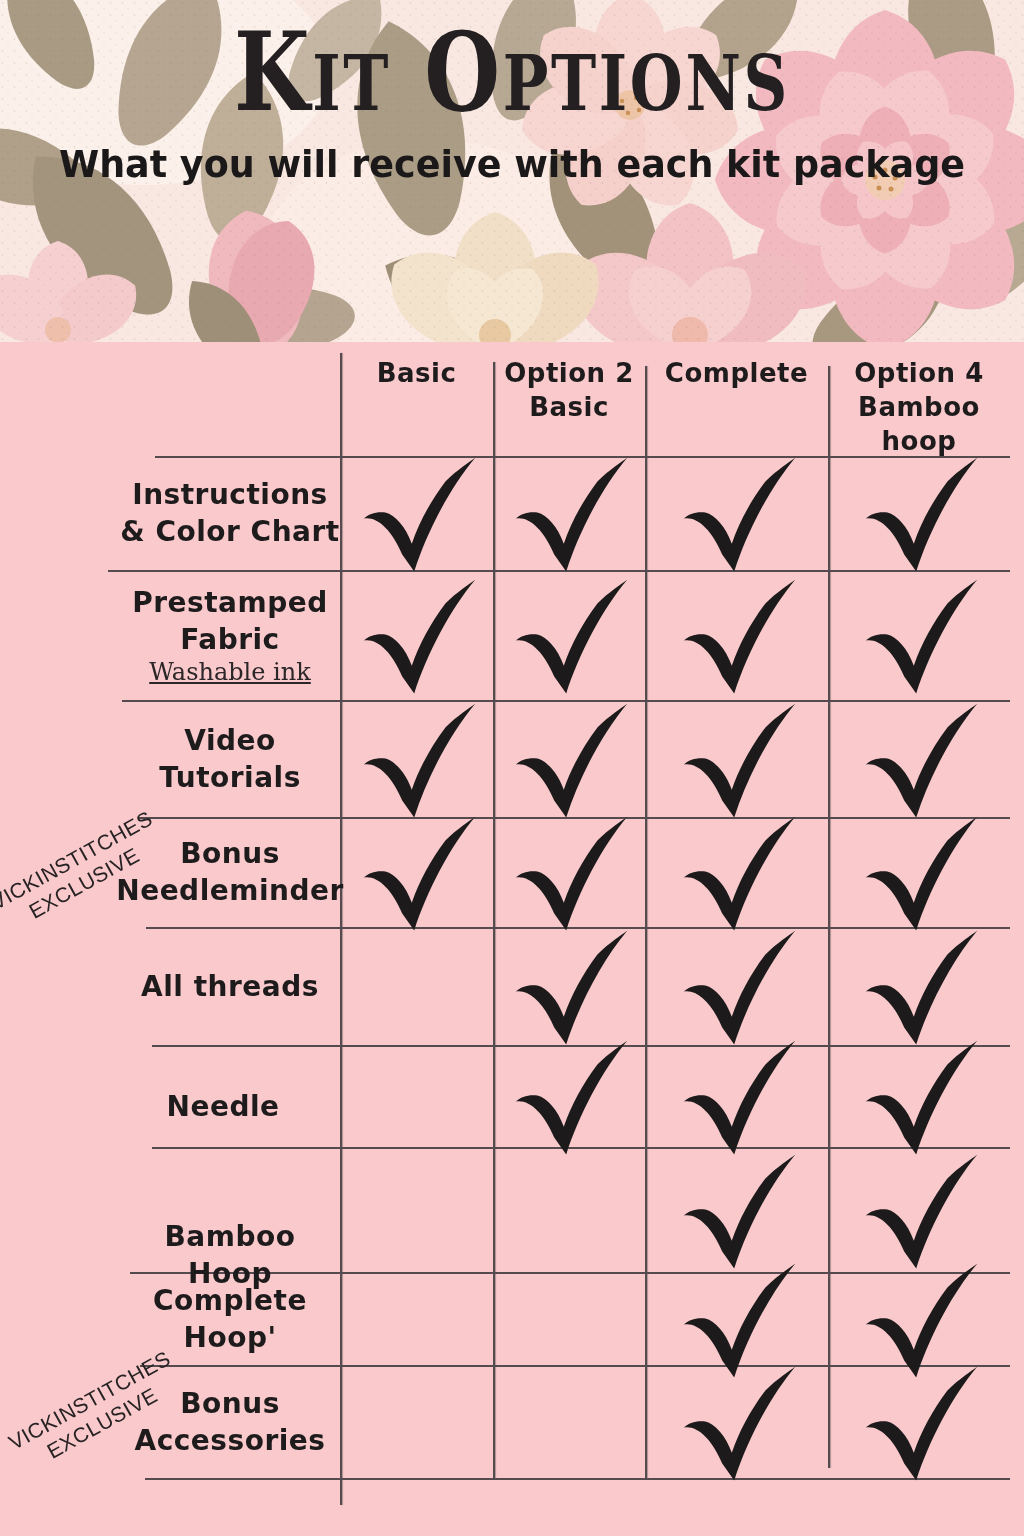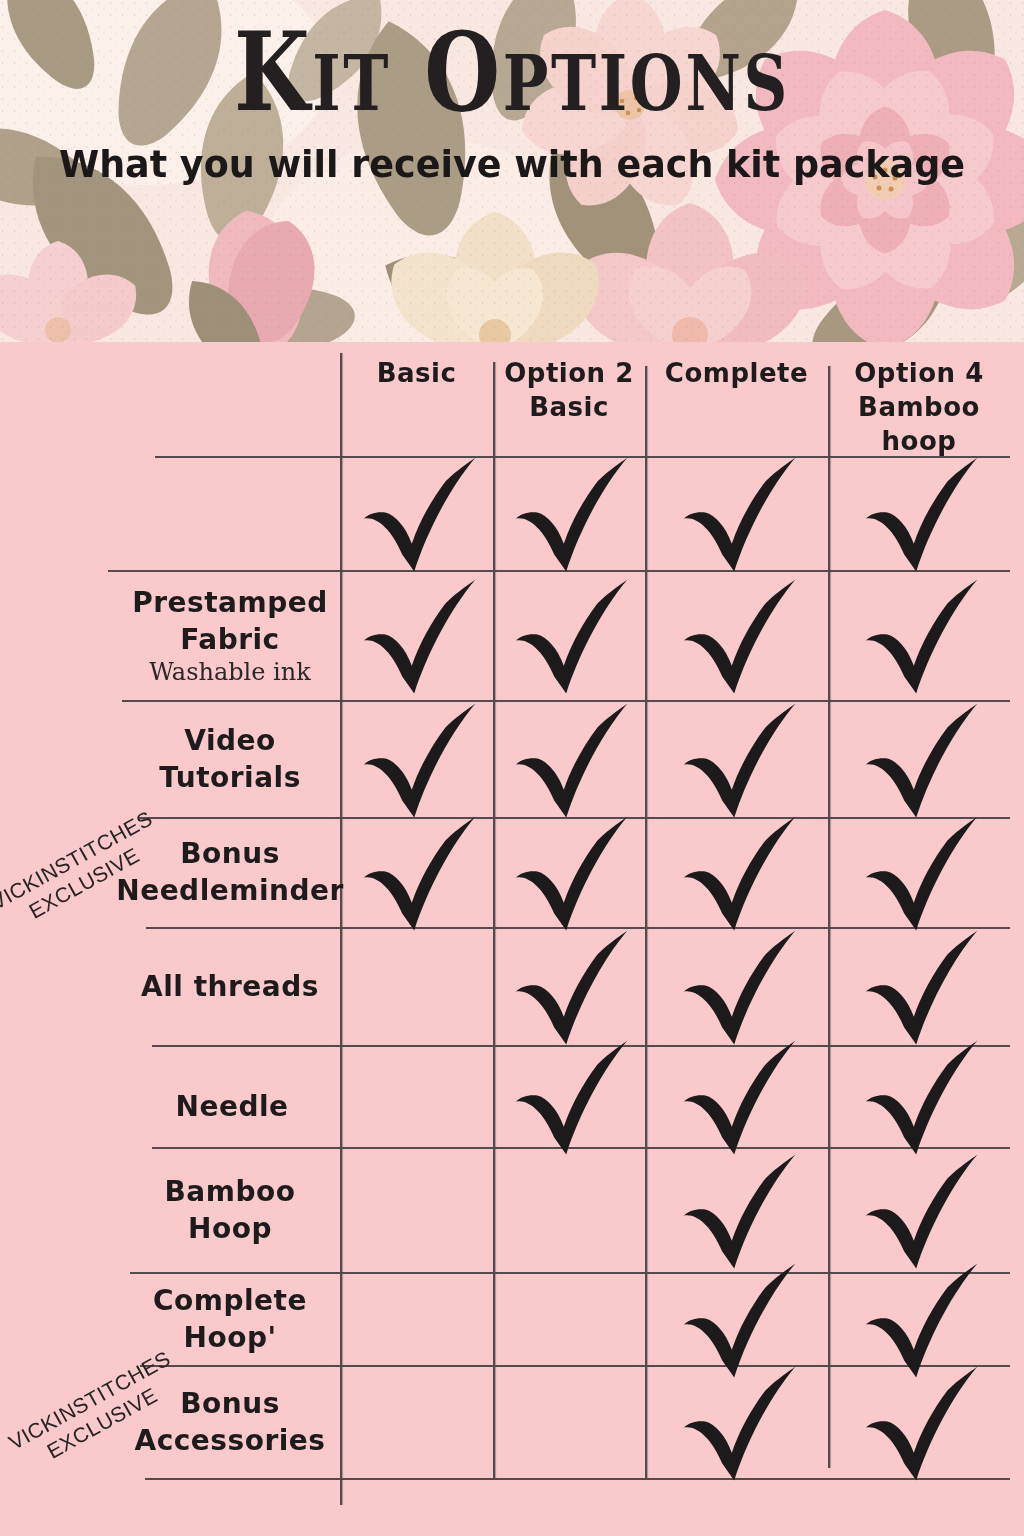--- a/index.html
+++ b/index.html
@@ -35,21 +35,21 @@
   
   .col-header{
     position:absolute;width:200px;text-align:center;
     font-weight:700;font-size:26px;line-height:34px;letter-spacing:0.5px;
   }
   .row-label{
     position:absolute;width:262px;display:flex;flex-direction:column;
     justify-content:center;align-items:center;text-align:center;
   }
   .lbl-line{font-weight:700;font-size:28px;line-height:37px;letter-spacing:0.5px;}
-  .lbl-note{font-family:"DejaVu Serif",serif;font-weight:400;font-size:24px;line-height:28px;color:#2b2627;}
+  .lbl-note{font-family:"DejaVu Serif",serif;font-weight:400;font-size:24px;line-height:28px;color:#2b2627;text-decoration:underline;}
   
   .check{position:absolute;width:134px;height:120px;}
   .check svg{width:100%;height:100%;display:block;}
   .check path{fill:var(--check);}
   
   .badge{
     position:absolute;width:190px;text-align:center;
     font-family:"Liberation Sans",sans-serif;font-weight:400;
     font-size:21px;line-height:26px;letter-spacing:0.5px;color:#272223;
     transform:rotate(-29deg);transform-origin:center center;white-space:nowrap;
@@ -209,20 +209,22 @@
         <div>Basic</div>
       </div>
       <div class="col-header" style="left: 636.5px; top: 356px;">
         <div>Complete</div>
       </div>
       <div class="col-header" style="left: 819px; top: 356px;">
         <div>Option 4</div>
         <div>Bamboo hoop</div>
       </div>
       <div class="row-label" style="left: 99px; top: 456px; height: 114px; width: 262px;">
+        <div class="lbl-line">Instructions</div>
+        <div class="lbl-line">&amp; Color Chart</div>
       </div>
       <div class="check" style="left: 351.5px; top: 455px;">
       <svg viewBox="0 0 100 100" aria-hidden="true">
         <path d="M4 53 C15 51 27 62 36 83 L46 97 C57 63 76 27 97 2 C92 6 82 12 72 22 C60 38 50 56 44 74 C39 60 30 50 22 48 C15 47 8 49 4 53 Z"></path>
       </svg>
     </div>
       <div class="check" style="left: 504px; top: 455px;">
       <svg viewBox="0 0 100 100" aria-hidden="true">
         <path d="M4 53 C15 51 27 62 36 83 L46 97 C57 63 76 27 97 2 C92 6 82 12 72 22 C60 38 50 56 44 74 C39 60 30 50 22 48 C15 47 8 49 4 53 Z"></path>
       </svg>
@@ -325,39 +327,39 @@
       <div class="check" style="left: 671.5px; top: 928px;">
       <svg viewBox="0 0 100 100" aria-hidden="true">
         <path d="M4 53 C15 51 27 62 36 83 L46 97 C57 63 76 27 97 2 C92 6 82 12 72 22 C60 38 50 56 44 74 C39 60 30 50 22 48 C15 47 8 49 4 53 Z"></path>
       </svg>
     </div>
       <div class="check" style="left: 854px; top: 928px;">
       <svg viewBox="0 0 100 100" aria-hidden="true">
         <path d="M4 53 C15 51 27 62 36 83 L46 97 C57 63 76 27 97 2 C92 6 82 12 72 22 C60 38 50 56 44 74 C39 60 30 50 22 48 C15 47 8 49 4 53 Z"></path>
       </svg>
     </div>
-      <div class="row-label" style="left: 101px; top: 1045px; height: 122px; width: 262px;">
+      <div class="row-label" style="left: 92px; top: 1045px; height: 122px; width: 262px;">
         <div class="lbl-line">Needle</div>
       </div>
       <div class="check" style="left: 504px; top: 1038px;">
       <svg viewBox="0 0 100 100" aria-hidden="true">
         <path d="M4 53 C15 51 27 62 36 83 L46 97 C57 63 76 27 97 2 C92 6 82 12 72 22 C60 38 50 56 44 74 C39 60 30 50 22 48 C15 47 8 49 4 53 Z"></path>
       </svg>
     </div>
       <div class="check" style="left: 671.5px; top: 1038px;">
       <svg viewBox="0 0 100 100" aria-hidden="true">
         <path d="M4 53 C15 51 27 62 36 83 L46 97 C57 63 76 27 97 2 C92 6 82 12 72 22 C60 38 50 56 44 74 C39 60 30 50 22 48 C15 47 8 49 4 53 Z"></path>
       </svg>
     </div>
       <div class="check" style="left: 854px; top: 1038px;">
       <svg viewBox="0 0 100 100" aria-hidden="true">
         <path d="M4 53 C15 51 27 62 36 83 L46 97 C57 63 76 27 97 2 C92 6 82 12 72 22 C60 38 50 56 44 74 C39 60 30 50 22 48 C15 47 8 49 4 53 Z"></path>
       </svg>
     </div>
-      <div class="row-label" style="left: 99px; top: 1147px; height: 125px; width: 262px;">
+      <div class="row-label" style="left: 99px; top: 1192px; height: 125px; width: 262px;">
         <div class="lbl-line">Bamboo</div>
         <div class="lbl-line">Hoop</div>
       </div>
       <div class="check" style="left: 671.5px; top: 1151.5px;">
       <svg viewBox="0 0 100 100" aria-hidden="true">
         <path d="M4 53 C15 51 27 62 36 83 L46 97 C57 63 76 27 97 2 C92 6 82 12 72 22 C60 38 50 56 44 74 C39 60 30 50 22 48 C15 47 8 49 4 53 Z"></path>
       </svg>
     </div>
       <div class="check" style="left: 854px; top: 1151.5px;">
       <svg viewBox="0 0 100 100" aria-hidden="true">

